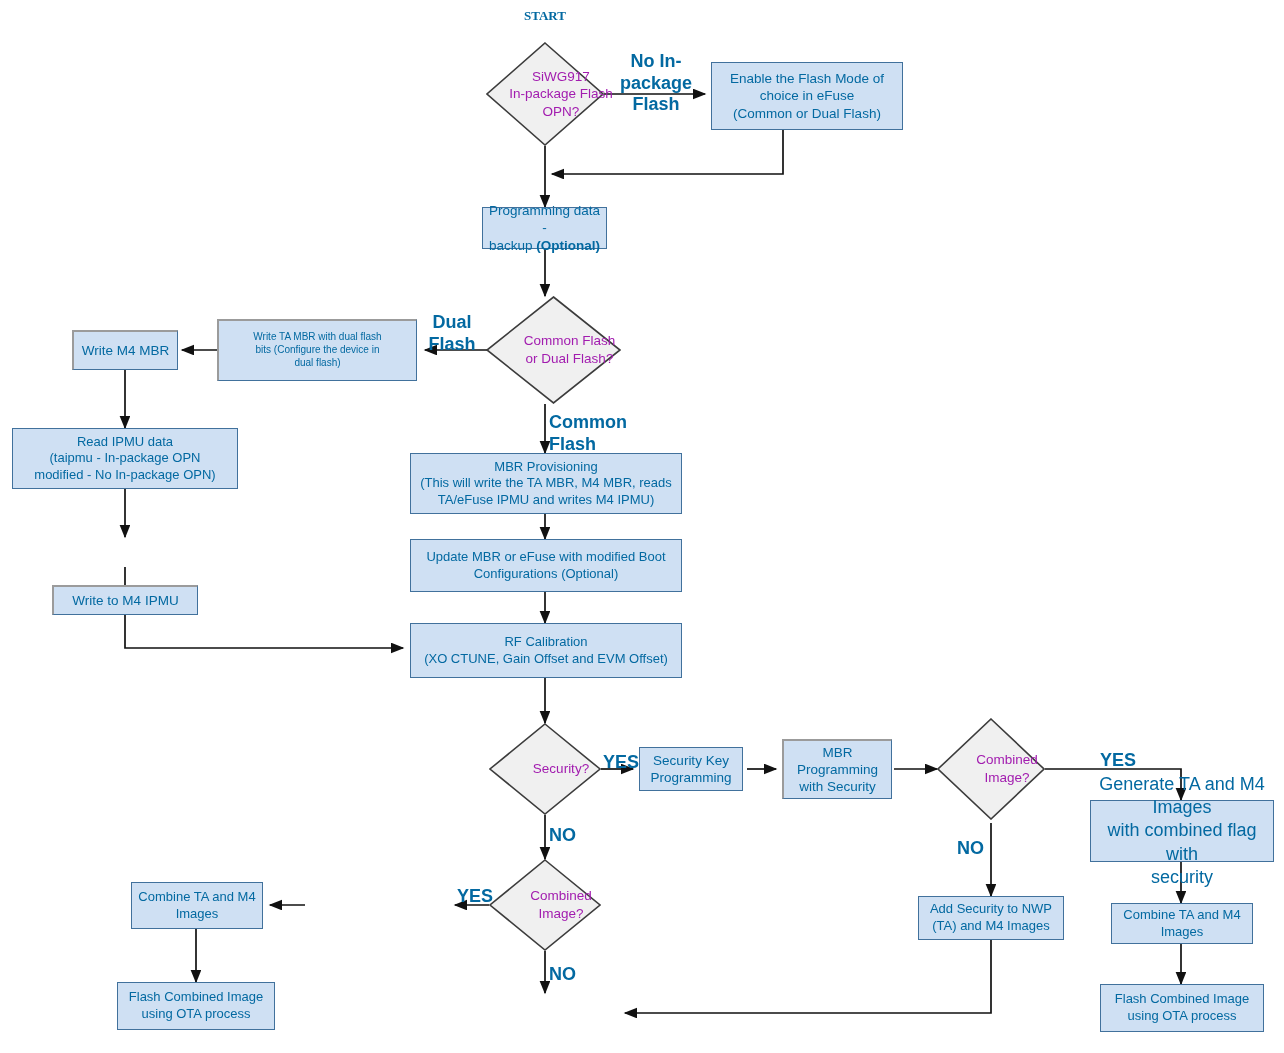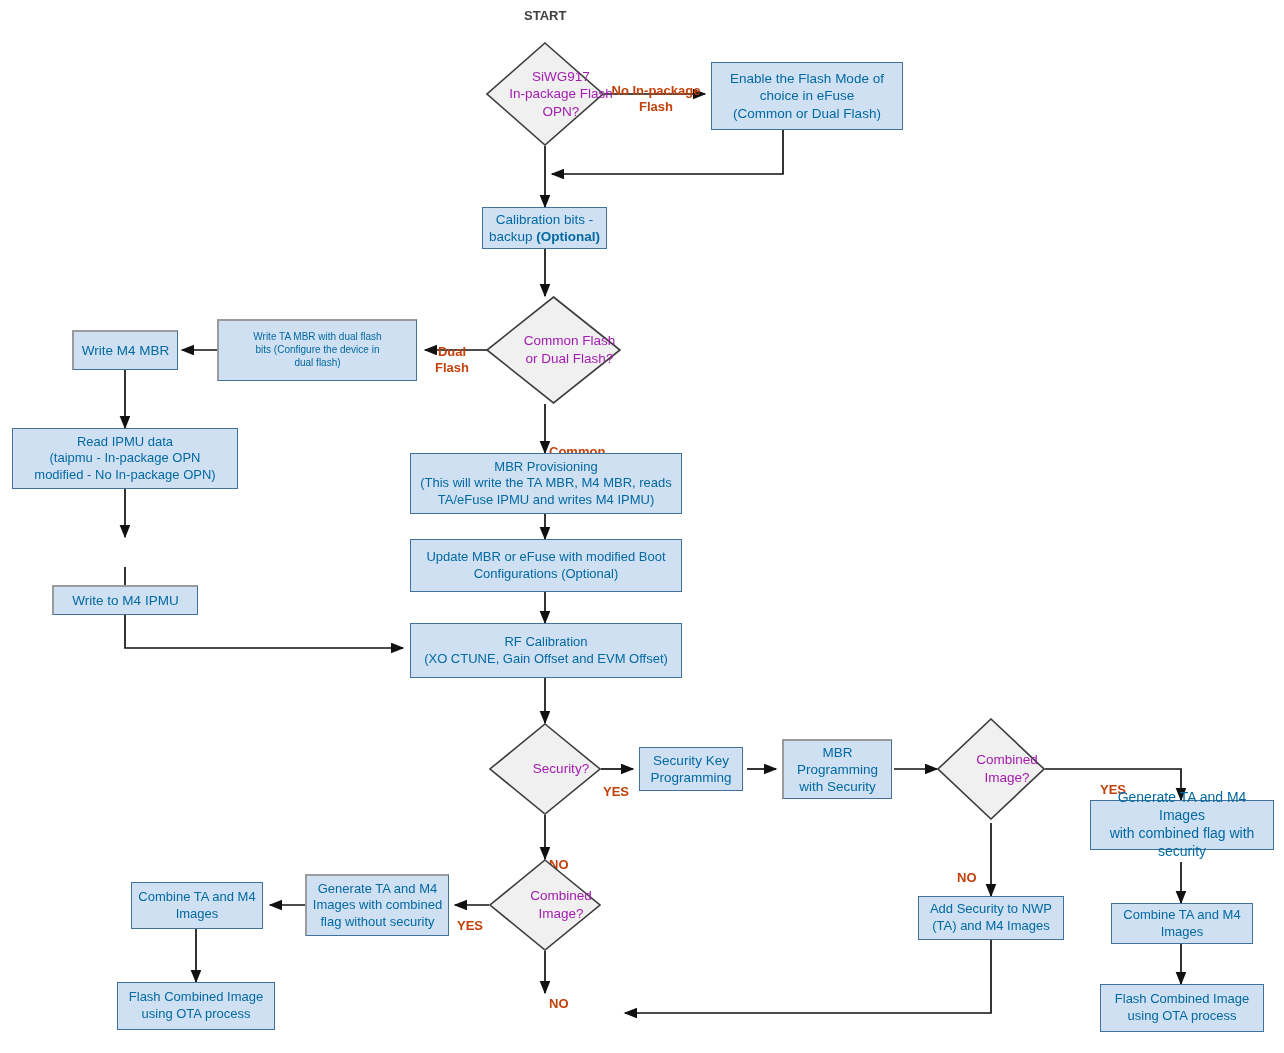--- a/index.html
+++ b/index.html
@@ -5,22 +5,22 @@
   html,body{margin:0;padding:0;background:#ffffff;}
   body{font-family:"Liberation Sans", sans-serif;}
   #canvas{position:relative;width:1284px;height:1053px;background:#ffffff;overflow:hidden;}
   svg#wires{position:absolute;left:0;top:0;width:1284px;height:1053px;pointer-events:none;}
 
   .node{position:absolute;box-sizing:border-box;display:flex;align-items:center;justify-content:center;text-align:center;color:#0369a1;font-size:13.5px;line-height:1.28;padding:2px 4px;}
   .proc{background:#cfe0f3;border:1px solid #41719c;}
   .proc.sh{border-top:2px solid #9b9b9b;border-left:2px solid #9b9b9b;}
   .diamond-wrap{position:absolute;}
   .diamond-wrap .dlabel{position:absolute;left:16px;top:0;width:100%;height:100%;display:flex;align-items:center;justify-content:center;text-align:center;color:#a21caf;font-size:13.5px;line-height:1.3;}
-  .edge-label{position:absolute;font-size:13px;font-weight:bold;color:#c2410c;line-height:1.2;text-align:center;white-space:pre-line;margin-top:32px;}
-  .plain-label{position:absolute;font-size:13px;font-weight:bold;color:#404040;}
+  .edge-label{position:absolute;font-size:18px;font-weight:bold;color:#0369a1;line-height:1.2;text-align:center;white-space:pre-line;}
+  .plain-label{position:absolute;font-size:13px;font-weight:bold;color:#0369a1;font-family:Liberation Serif, serif;}
   b{font-weight:bold;}
 </style>
 </head>
 <body>
 
 <div id="canvas">
 
   <svg id="wires" viewBox="0 0 1284 1053">
     <defs>
       <marker id="ah" markerWidth="9" markerHeight="9" refX="7.2" refY="3.2" orient="auto" markerUnits="strokeWidth">
@@ -99,21 +99,21 @@
 
   <div class="edge-label" style="left:604px;top:51px;width:104px;">No In-package
 Flash</div>
 
   <div class="node proc" style="left:711px;top:62px;width:192px;height:68px;white-space:pre-line;">Enable the Flash Mode of
 choice in eFuse
 (Common or Dual Flash)</div>
 
   <div class="node proc" style="left:482px;top:207px;width:125px;height:42px;">
     <span style="display:block;">
-      <span>Calibration bits -</span><br>
+      <span>Programming data -</span><br>
       <span>backup </span><b>(Optional)</b>
     </span>
   </div>
 
   <div class="diamond-wrap" style="left:486px;top:296px;width:135px;height:108px;">
     <svg width="135" height="108" viewBox="0 0 135 108">
       <polygon points="67.5,1 134,54 67.5,107 1,54" fill="#f0f0f0" stroke="#3c3c3c" stroke-width="1.6"></polygon>
     </svg>
     <div class="dlabel" style="white-space:pre-line;">Common Flash
 or Dual Flash?</div>
@@ -168,21 +168,21 @@
     <svg width="108" height="102" viewBox="0 0 108 102">
       <polygon points="54,1 107,51 54,101 1,51" fill="#f0f0f0" stroke="#3c3c3c" stroke-width="1.6"></polygon>
     </svg>
     <div class="dlabel" style="white-space:pre-line;">Combined
 Image?</div>
   </div>
 
   <div class="edge-label" style="left:1100px;top:750px;">YES</div>
   <div class="edge-label" style="left:957px;top:838px;">NO</div>
 
-  <div class="node proc" style="left:1090px;top:800px;width:184px;height:50px;white-space:pre-line;font-size:14px;">Generate TA and M4 Images
+  <div class="node proc" style="left:1090px;top:800px;width:184px;height:62px;white-space:pre-line;font-size:18px;">Generate TA and M4 Images
 with combined flag with
 security</div>
 
   <div class="node proc" style="left:1111px;top:903px;width:142px;height:41px;white-space:pre-line;font-size:13px;">Combine TA and M4
 Images</div>
 
   <div class="node proc" style="left:1100px;top:984px;width:164px;height:48px;white-space:pre-line;font-size:13px;">Flash Combined Image
 using OTA process</div>
 
   <div class="node proc" style="left:918px;top:896px;width:146px;height:44px;white-space:pre-line;font-size:13px;">Add Security to NWP
@@ -192,23 +192,20 @@
     <svg width="112" height="92" viewBox="0 0 112 92">
       <polygon points="56,1 111,46 56,91 1,46" fill="#f0f0f0" stroke="#3c3c3c" stroke-width="1.6"></polygon>
     </svg>
     <div class="dlabel" style="white-space:pre-line;">Combined
 Image?</div>
   </div>
 
   <div class="edge-label" style="left:457px;top:886px;">YES</div>
   <div class="edge-label" style="left:549px;top:964px;">NO</div>
 
-  <div class="node proc sh" style="left:305px;top:874px;width:144px;height:62px;white-space:pre-line;font-size:13px;">Generate TA and M4
-Images with combined
-flag without security</div>
 
   <div class="node proc" style="left:131px;top:882px;width:132px;height:47px;white-space:pre-line;font-size:13px;">Combine TA and M4
 Images</div>
 
   <div class="node proc" style="left:117px;top:982px;width:158px;height:48px;white-space:pre-line;font-size:13px;">Flash Combined Image
 using OTA process</div>
 
 
 </div>
 

